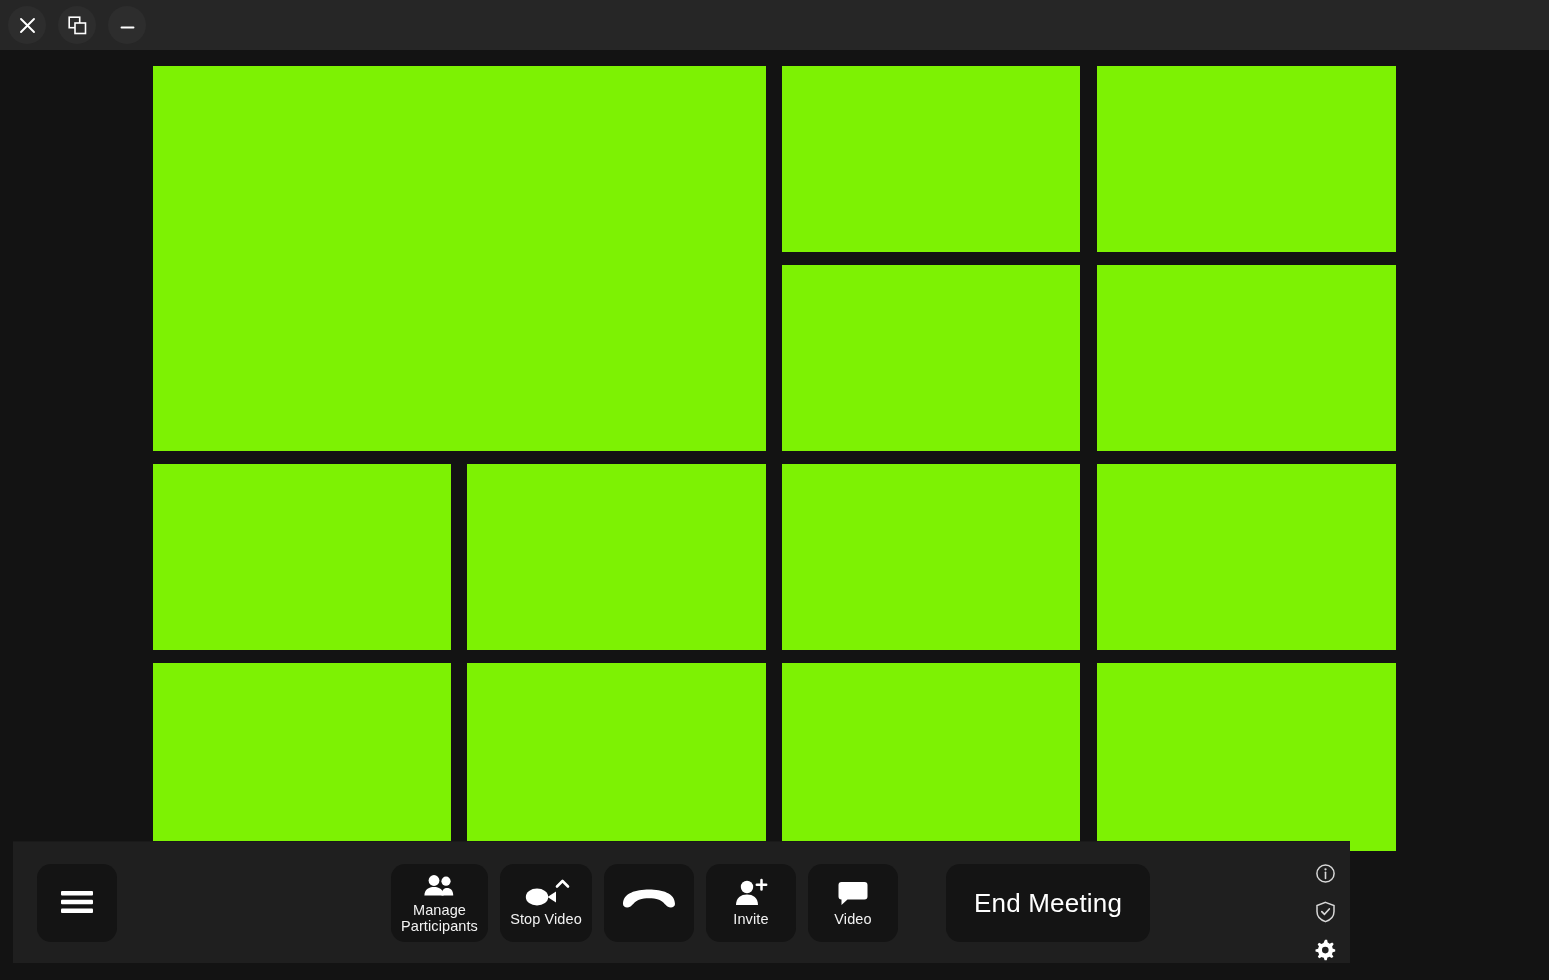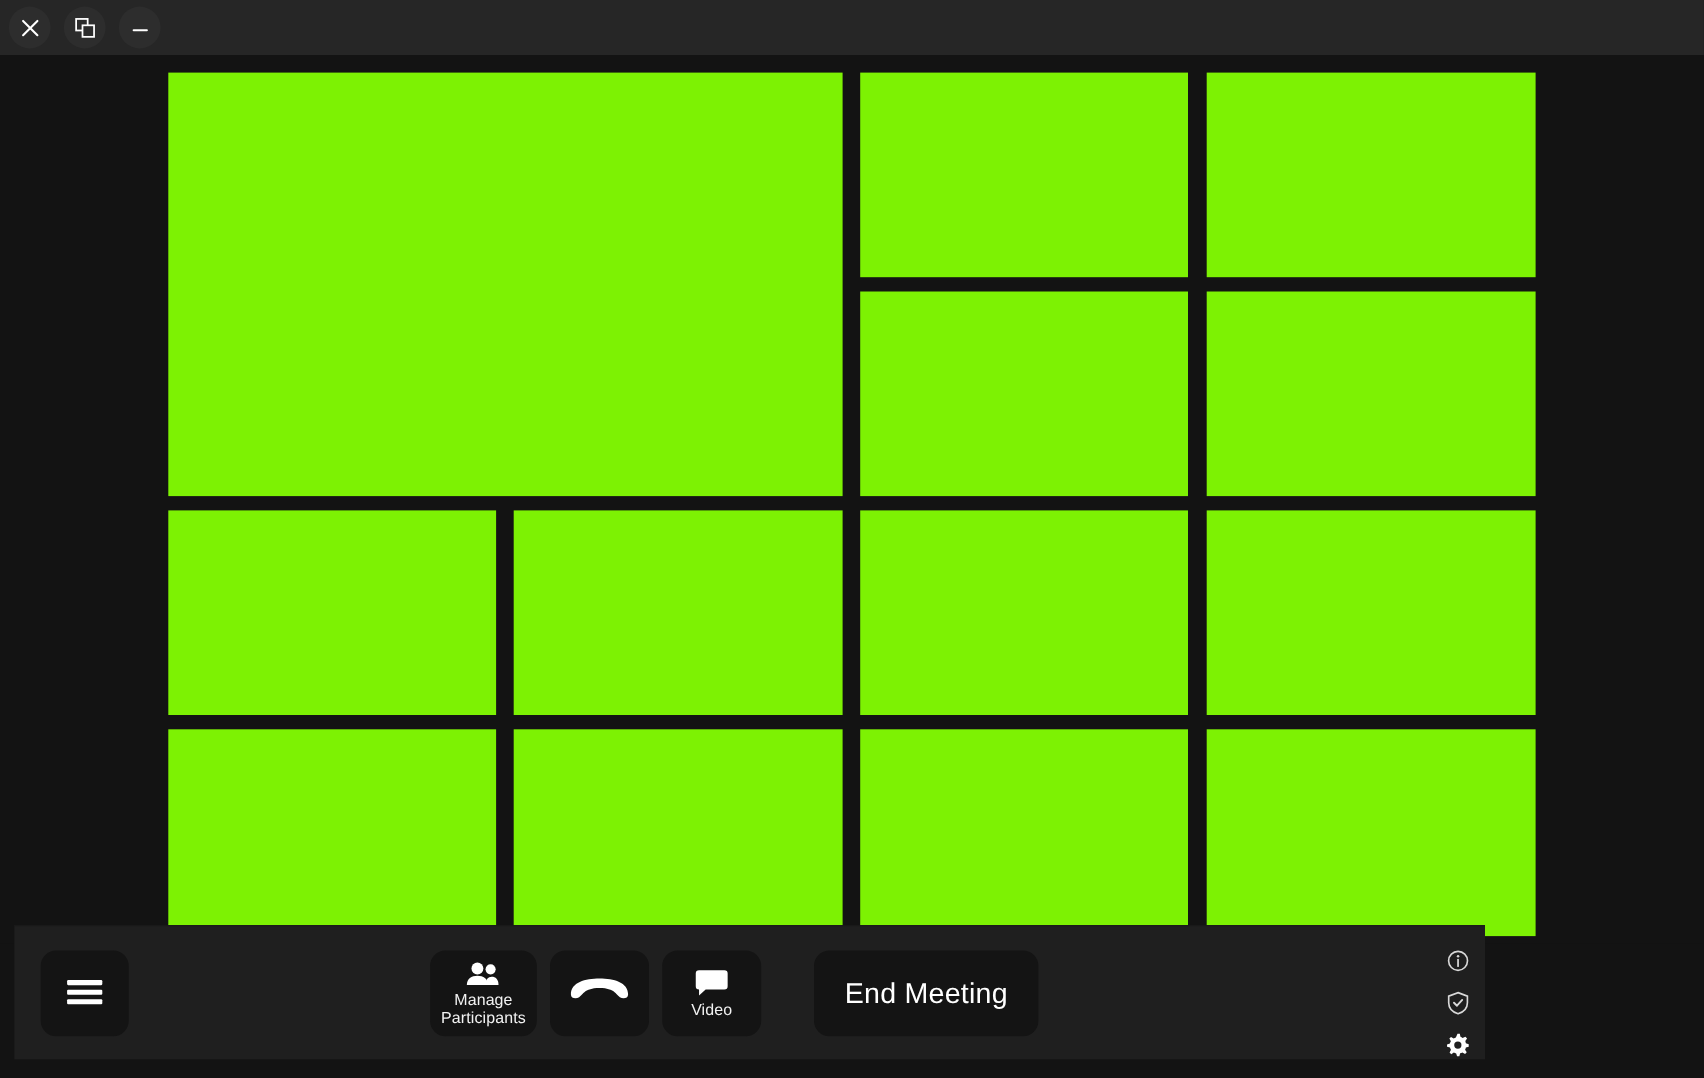--- a/index.html
+++ b/index.html
@@ -164,35 +164,55 @@
           <circle cx="12" cy="7.5" r="5.4" fill="#ffffff"></circle>
           <circle cx="24" cy="8.2" r="4.6" fill="#ffffff"></circle>
           <path d="M2.4 22.5 C2.4 16.6 6.6 14 12 14 C17.4 14 21.6 16.6 21.6 22.5 Z" fill="#ffffff"></path>
           <path d="M19.5 22.5 C19.5 17.6 21.6 15 25 15 C28.6 15 31.2 17.3 31.2 22.5 Z" fill="#ffffff"></path>
         </svg>
       </span>
       <span class="lbl">Manage
 Participants</span>
     </button>
 
+    <button class="tb-btn wide">
+      <span class="ico">
+        <svg width="48" height="30" viewBox="0 0 48 30">
+          <ellipse cx="15" cy="19" rx="11.2" ry="8.4" fill="#ffffff"></ellipse>
+          <path d="M25.5 19 L34 13.6 L34 24.4 Z" fill="#ffffff"></path>
+          <path d="M35 8.5 L40.5 3 L46 8.5" stroke="#ffffff" stroke-width="2.6" fill="none" stroke-linecap="round" stroke-linejoin="round"></path>
+        </svg>
+      </span>
+      <span class="lbl">Stop Video</span>
+    </button>
 
 
     <button class="tb-btn hangup">
       <span class="ico">
         <svg width="60" height="28" viewBox="0 0 60 28">
           <path d="M4 17 C4 6 17 2.5 30 2.5 C43 2.5 56 6 56 17
                    C56 20.5 51.5 21.5 48.5 19.5 C45 17 44.5 14.5 40 12.8
                    C36.5 11.5 33.5 11.2 30 11.2 C26.5 11.2 23.5 11.5 20 12.8
                    C15.5 14.5 15 17 11.5 19.5 C8.5 21.5 4 20.5 4 17 Z" fill="#ffffff"></path>
         </svg>
       </span>
       <span class="lbl"></span>
     </button>
 
 
+    <button class="tb-btn">
+      <span class="ico">
+        <svg width="34" height="30" viewBox="0 0 34 30">
+          <circle cx="13" cy="9" r="6.2" fill="#ffffff"></circle>
+          <path d="M2 27 C2 19.6 7 16.4 13 16.4 C19 16.4 24 19.6 24 27 Z" fill="#ffffff"></path>
+          <path d="M27.5 2 L27.5 11.5 M22.8 6.8 L32.2 6.8" stroke="#ffffff" stroke-width="2.5" stroke-linecap="round"></path>
+        </svg>
+      </span>
+      <span class="lbl">Invite</span>
+    </button>
 
     <button class="tb-btn">
       <span class="ico">
         <svg width="32" height="28" viewBox="0 0 32 28">
           <path d="M4.5 3 H27.5 A3 3 0 0 1 30.5 6 V17.5 A3 3 0 0 1 27.5 20.5
                    H10.5 L4.5 26 V20.5 A3 3 0 0 1 1.5 17.5 V6 A3 3 0 0 1 4.5 3 Z" fill="#ffffff"></path>
         </svg>
       </span>
       <span class="lbl">Video</span>
     </button>

